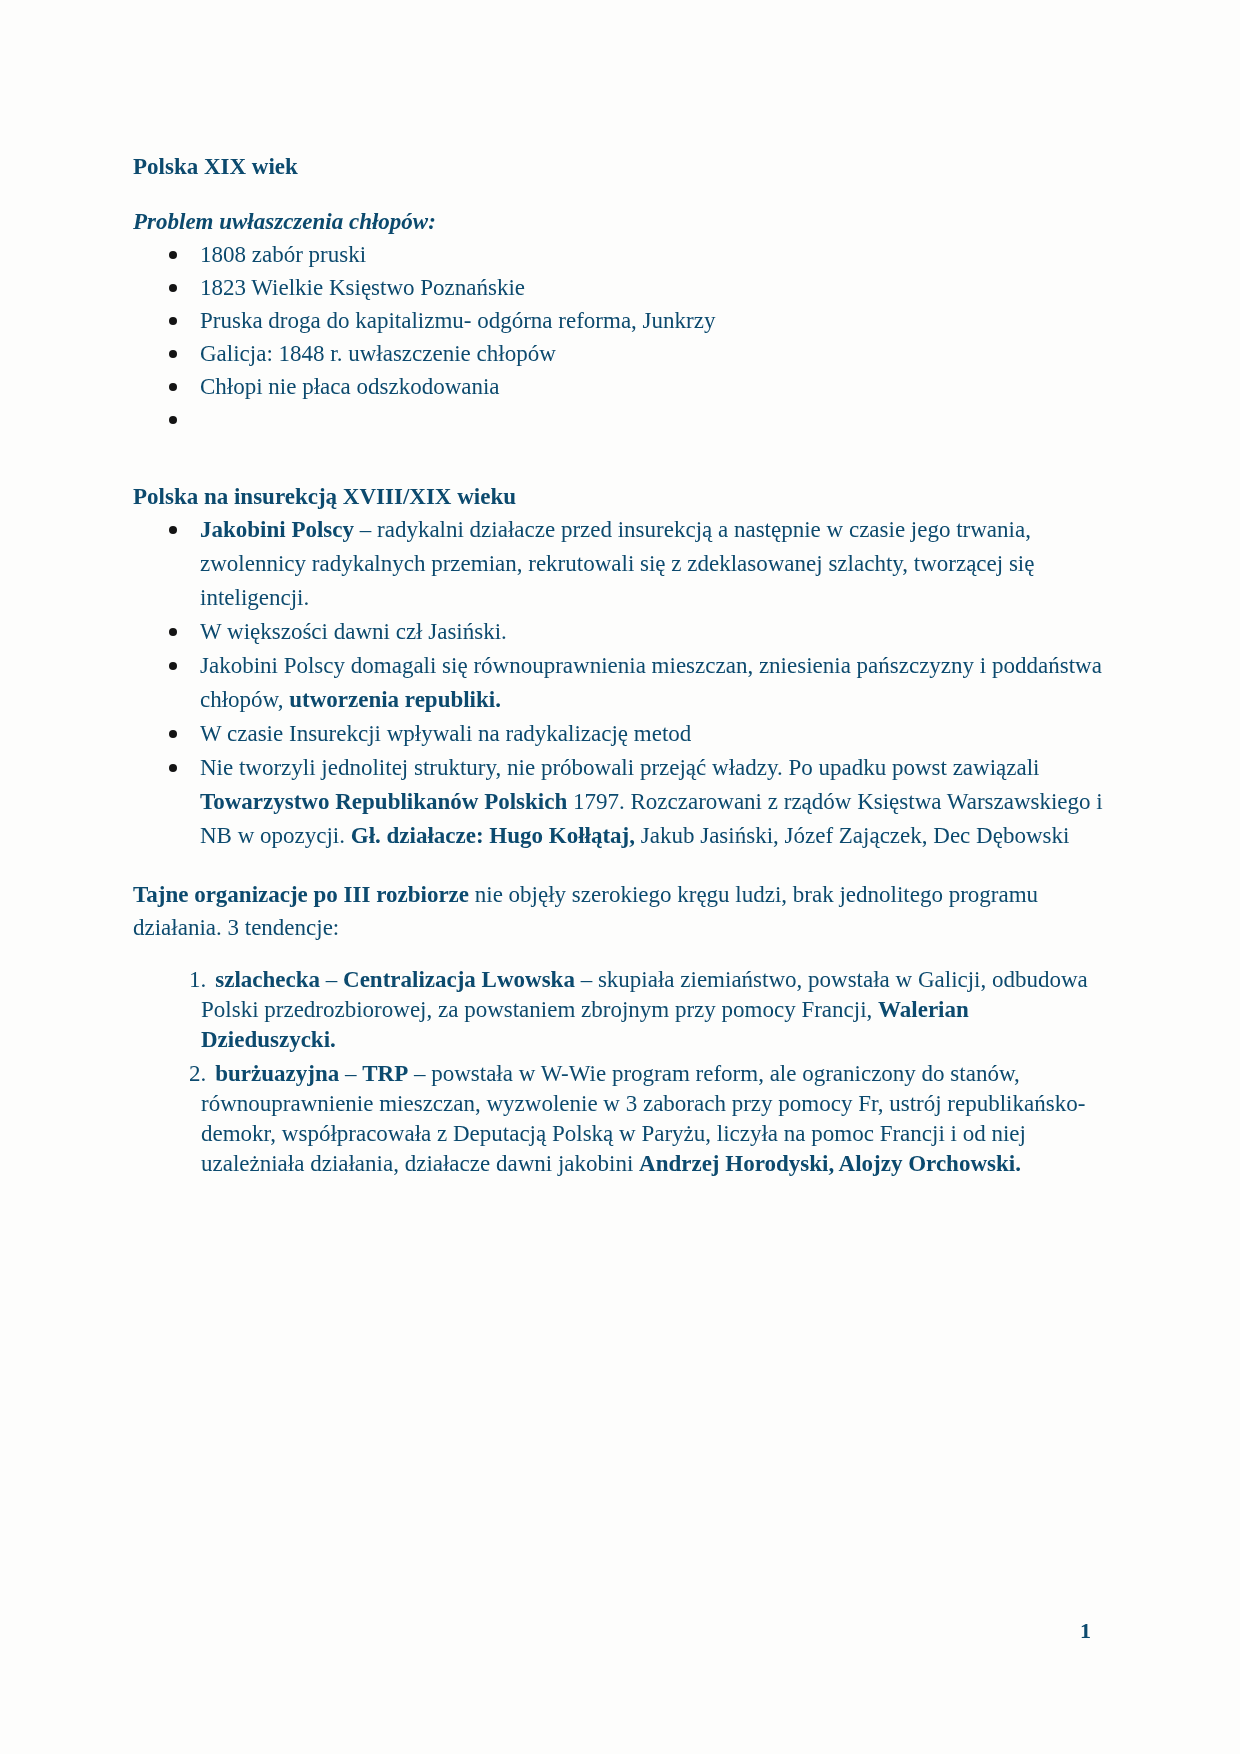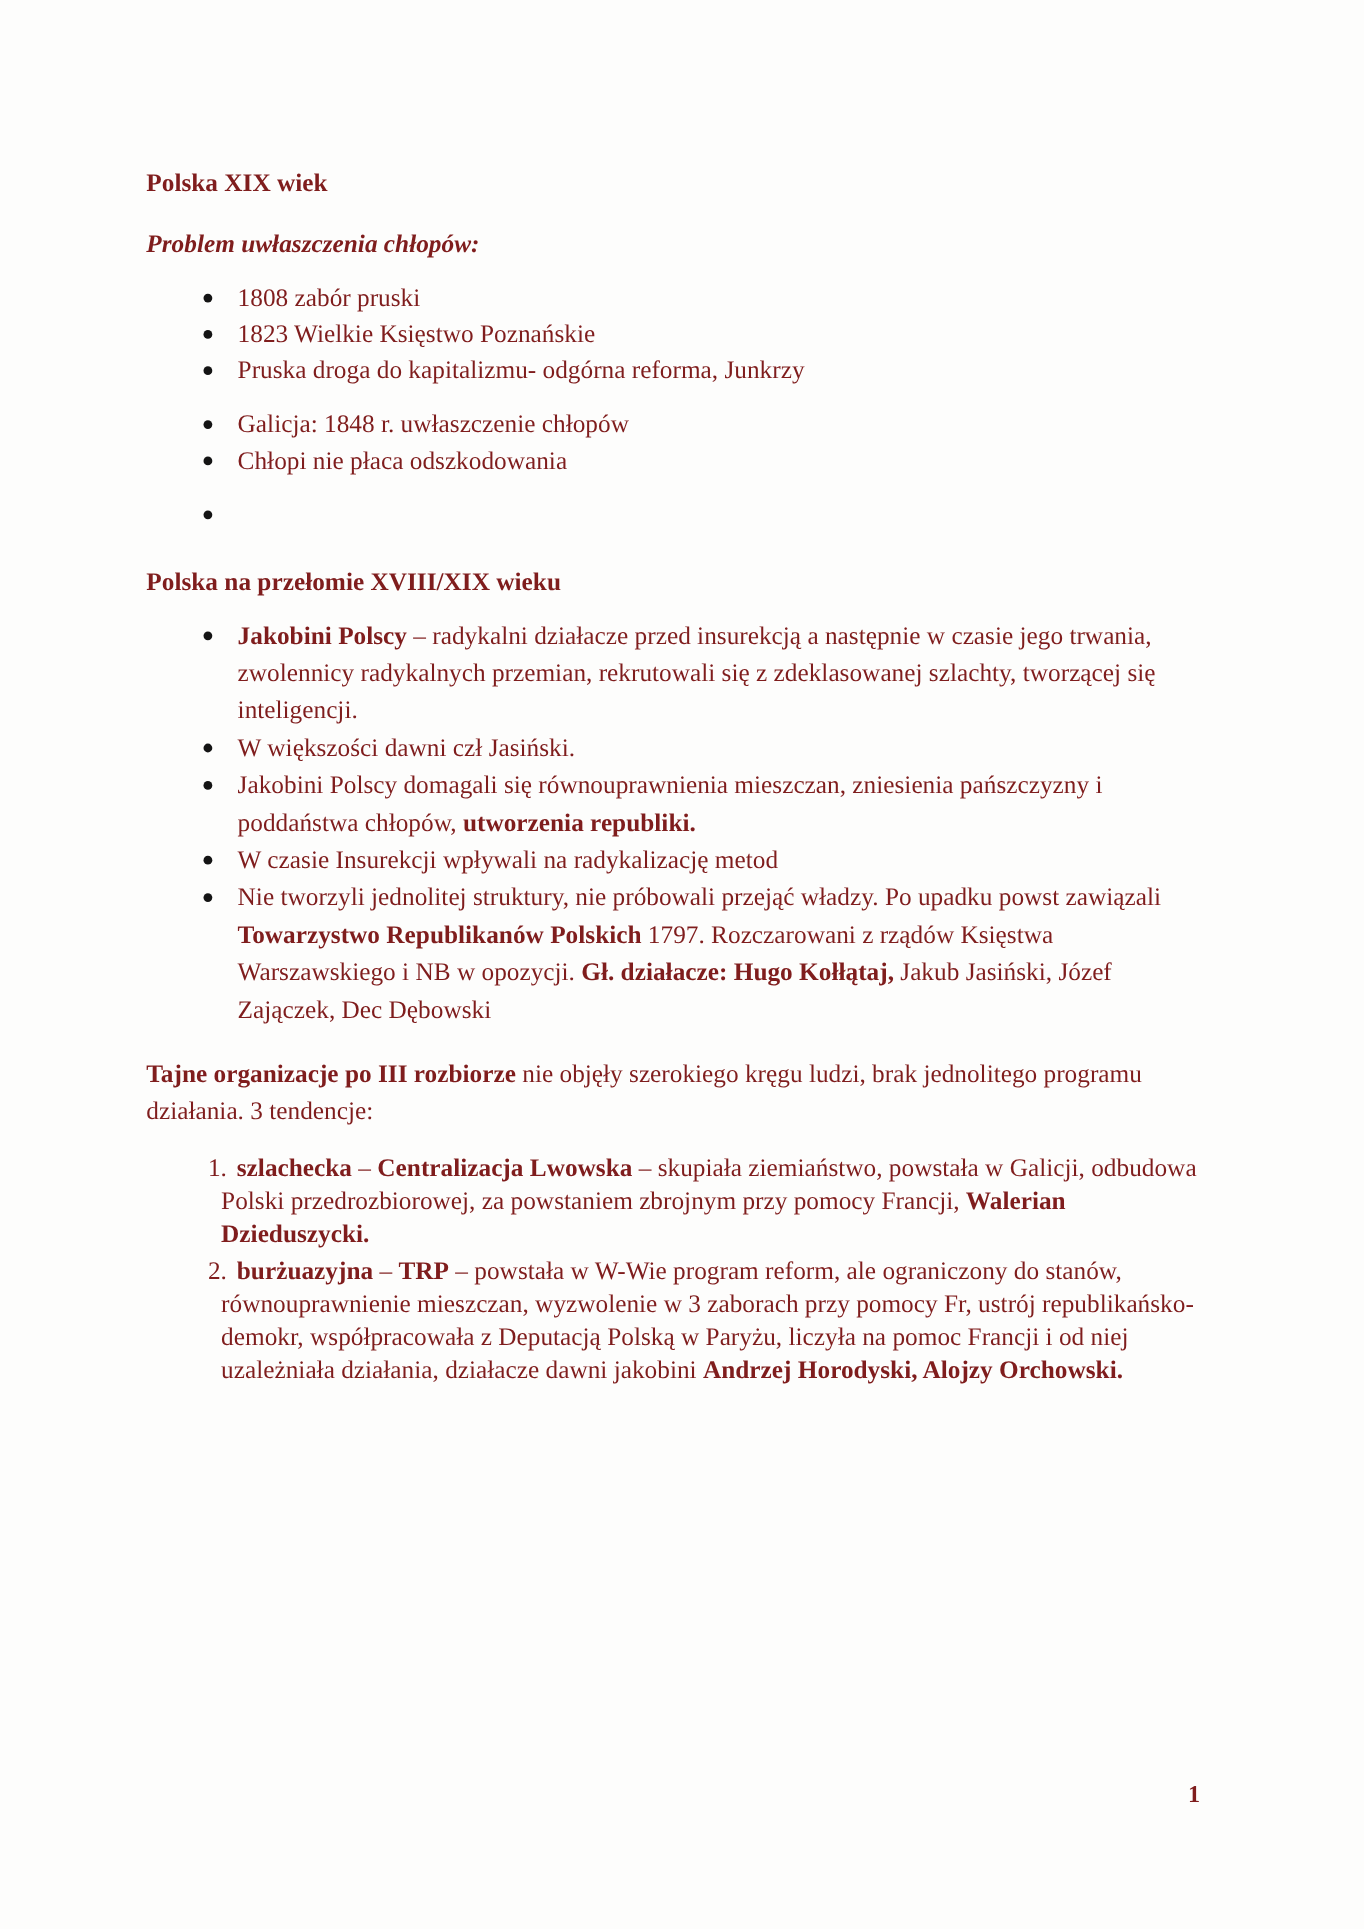--- a/index.html
+++ b/index.html
@@ -1,37 +1,37 @@
 <!DOCTYPE html>
 <html lang="pl"><head>
 <meta charset="utf-8">
 <style>
   html,body{margin:0;padding:0;background:#ffffff;}
   .page{
     position:relative;
     width:1240px;
     height:1754px;
     background:#fdfdfc;
-    color:#7f1d1d;
+    color:#0c4a6e;
     font-family:"Liberation Serif","DejaVu Serif",serif;
     overflow:hidden;
   }
   .content{
     position:absolute;
     left:133px;
     top:150px;
     width:975px;
     font-size:23px;
     line-height:33px;
   }
   .doc-title{font-weight:bold;margin:0;}
   .heading{font-weight:bold;margin:0;}
   .h-problem{margin-top:22px;font-style:italic;}
   .h-przelom{margin-top:77px;}
-  ul.blist{list-style:none;margin:16px;padding:0 0 0 67px;}
+  ul.blist{list-style:none;margin:0;padding:0 0 0 67px;}
   ul.blist li{position:relative;margin:0;}
   .bullet{
     position:absolute;
     left:-31px;
     top:13px;
     width:8px;height:8px;
     background:#141414;
     border-radius:50%;
     display:block;
   }
@@ -71,21 +71,21 @@
 
     <ul class="blist list-b">
       <li><span class="bullet"></span><span>Galicja: 1848 r. uwłaszczenie chłopów</span></li>
       <li><span class="bullet"></span><span>Chłopi nie płaca odszkodowania</span></li>
     </ul>
 
     <ul class="blist list-c">
       <li><span class="bullet"></span></li>
     </ul>
 
-    <p class="heading h-przelom">Polska na przełomie XVIII/XIX wieku</p>
+    <p class="heading h-przelom">Polska na insurekcją XVIII/XIX wieku</p>
 
     <ul class="blist list-d">
       <li><span class="bullet"></span><span class="b">Jakobini Polscy</span><span> – radykalni działacze przed insurekcją a następnie w czasie jego trwania, zwolennicy radykalnych przemian, rekrutowali się z zdeklasowanej szlachty, tworzącej się inteligencji.</span></li>
       <li><span class="bullet"></span><span>W większości dawni czł Jasiński.</span></li>
       <li><span class="bullet"></span><span>Jakobini Polscy domagali się równouprawnienia mieszczan, zniesienia pańszczyzny i poddaństwa chłopów, </span><span class="b">utworzenia republiki.</span></li>
       <li><span class="bullet"></span><span>W czasie Insurekcji wpływali na radykalizację metod</span></li>
       <li><span class="bullet"></span><span>Nie tworzyli jednolitej struktury, nie próbowali przejąć władzy. Po upadku powst zawiązali </span><span class="b">Towarzystwo Republikanów Polskich</span><span> 1797. Rozczarowani z rządów Księstwa Warszawskiego i NB w opozycji. </span><span class="b">Gł. działacze: Hugo Kołłątaj,</span><span> Jakub Jasiński, Józef Zajączek, Dec Dębowski</span></li>
     </ul>
 
     <p class="para"><span class="b">Tajne organizacje po III rozbiorze</span><span> nie objęły szerokiego kręgu ludzi, brak jednolitego programu działania. 3 tendencje:</span></p>

